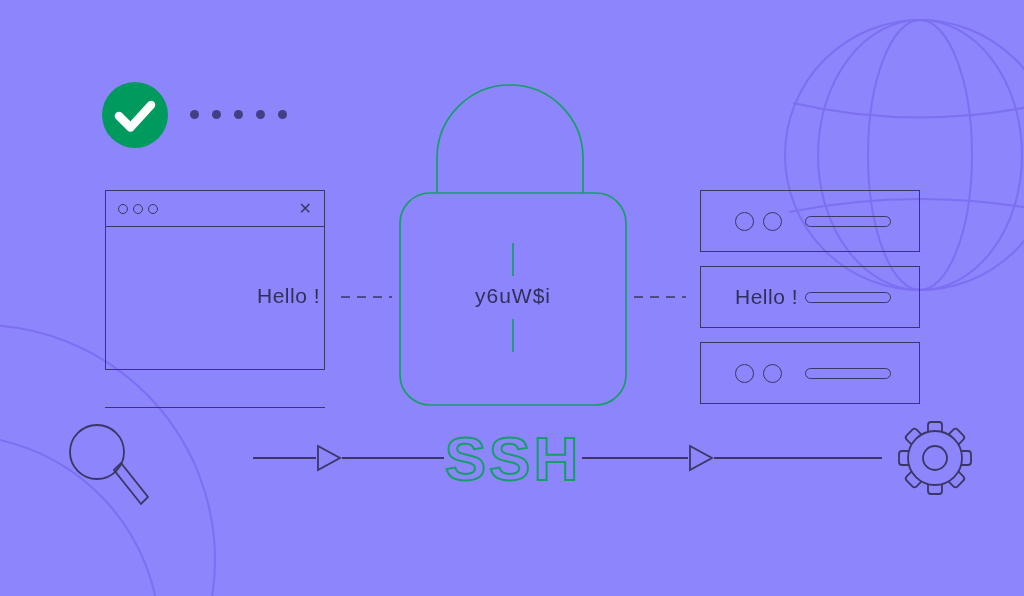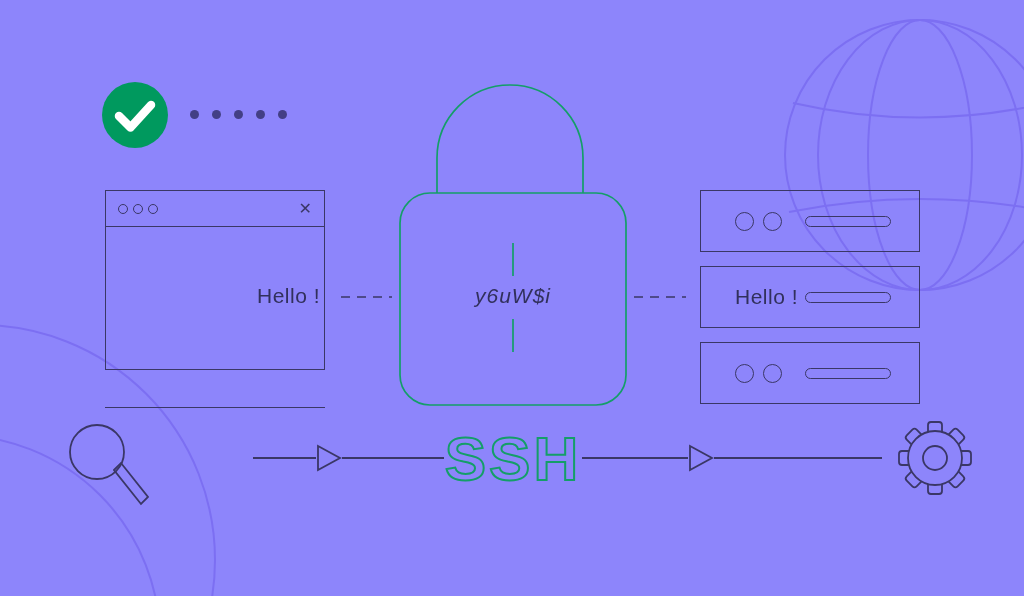--- a/index.html
+++ b/index.html
@@ -20,21 +20,21 @@
   .titlebar{height:36px;border-bottom:1.5px solid #3a3766;box-sizing:border-box;
     display:flex;align-items:center;padding:0 12px;}
   .lights{display:flex;gap:5px;}
   .light{width:10px;height:10px;border:1.3px solid #3a3766;border-radius:50%;box-sizing:border-box;}
   .close{margin-left:auto;color:#3a3766;font-size:16px;line-height:16px;}
   .hello-left{left:180px;top:284px;width:140px;text-align:right;
     font-size:21px;color:#31305c;letter-spacing:.5px;}
   .underline{left:105px;top:407px;width:220px;border-top:1.5px solid #3a3766;}
   
   .cipher{left:423px;top:284px;width:180px;text-align:center;
-    font-size:21px;color:#31305c;letter-spacing:1px;font-style:italic;}
+    font-size:21px;color:#31305c;letter-spacing:1px;}
   
   .server{left:700px;width:220px;height:62px;border:1.5px solid #3a3766;box-sizing:border-box;
     display:flex;align-items:center;padding:0 28px 0 34px;}
   .srv-circles{display:flex;gap:9px;}
   .srv-circle{width:19px;height:19px;border:1.5px solid #3a3766;border-radius:50%;box-sizing:border-box;}
   .slot{width:86px;height:11px;border:1.5px solid #3a3766;border-radius:6px;box-sizing:border-box;margin-left:auto;}
   .hello-right{font-size:21px;color:#31305c;letter-spacing:.5px;}
 </style>
 </head>
 <body>

